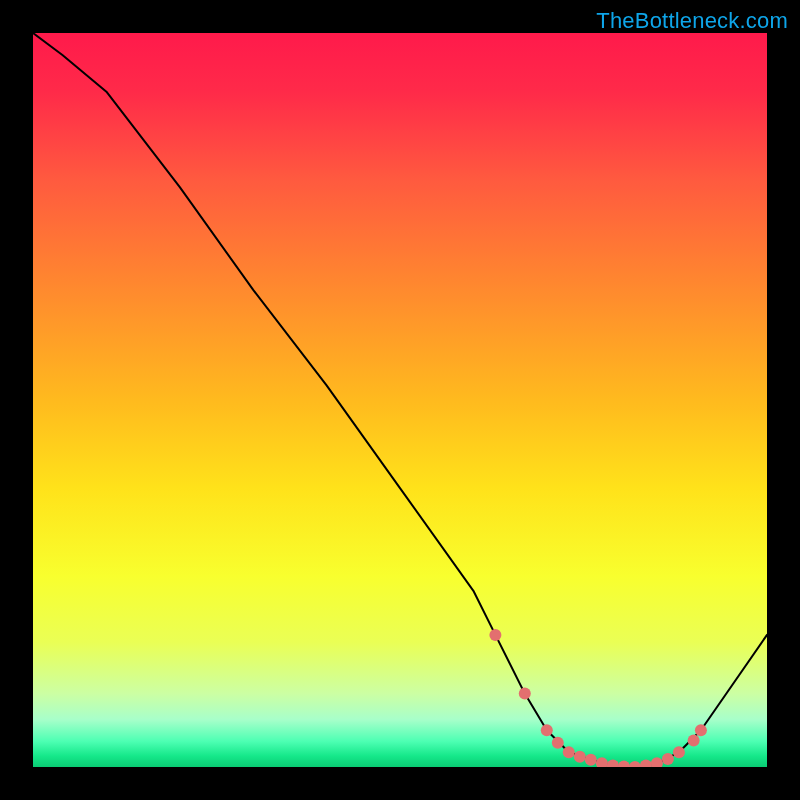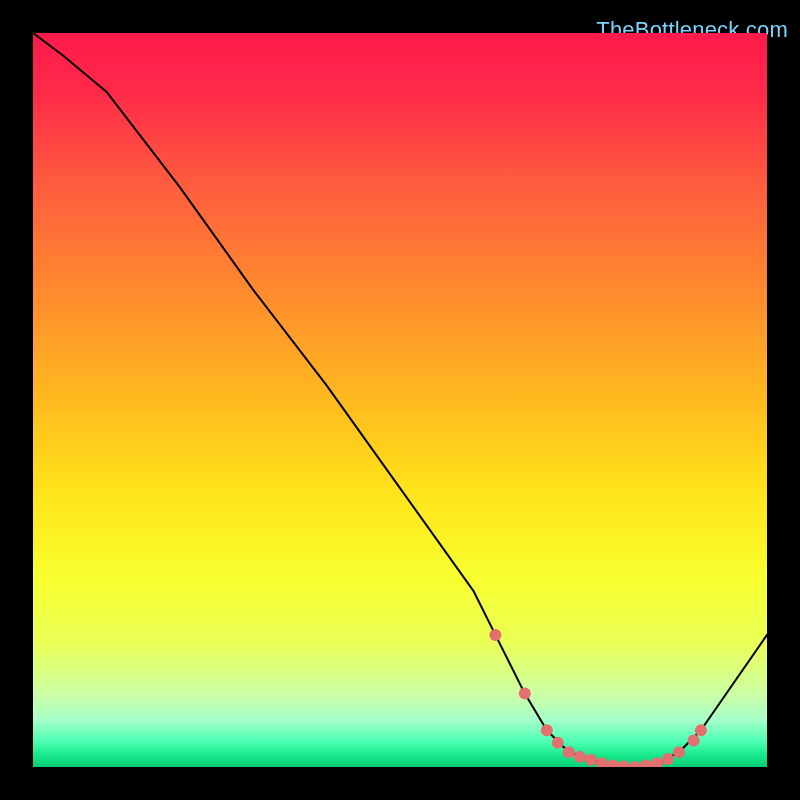--- a/index.html
+++ b/index.html
@@ -35,23 +35,23 @@
   svg.curve {
     position: absolute;
     left: 0;
     top: 0;
     width: 734px;
     height: 734px;
     pointer-events: none;
   }
   .watermark {
     position: absolute;
-    top: 17px;
+    top: 8px;
     right: 12px;
-    color: #7dd3fc;
+    color: #0ea5e9;
     font-size: 22px;
     letter-spacing: 0.2px;
     font-weight: 500;
   }
 </style>
 </head>
 <body>
 
 <div class="stage">
   <div class="watermark">TheBottleneck.com</div>

